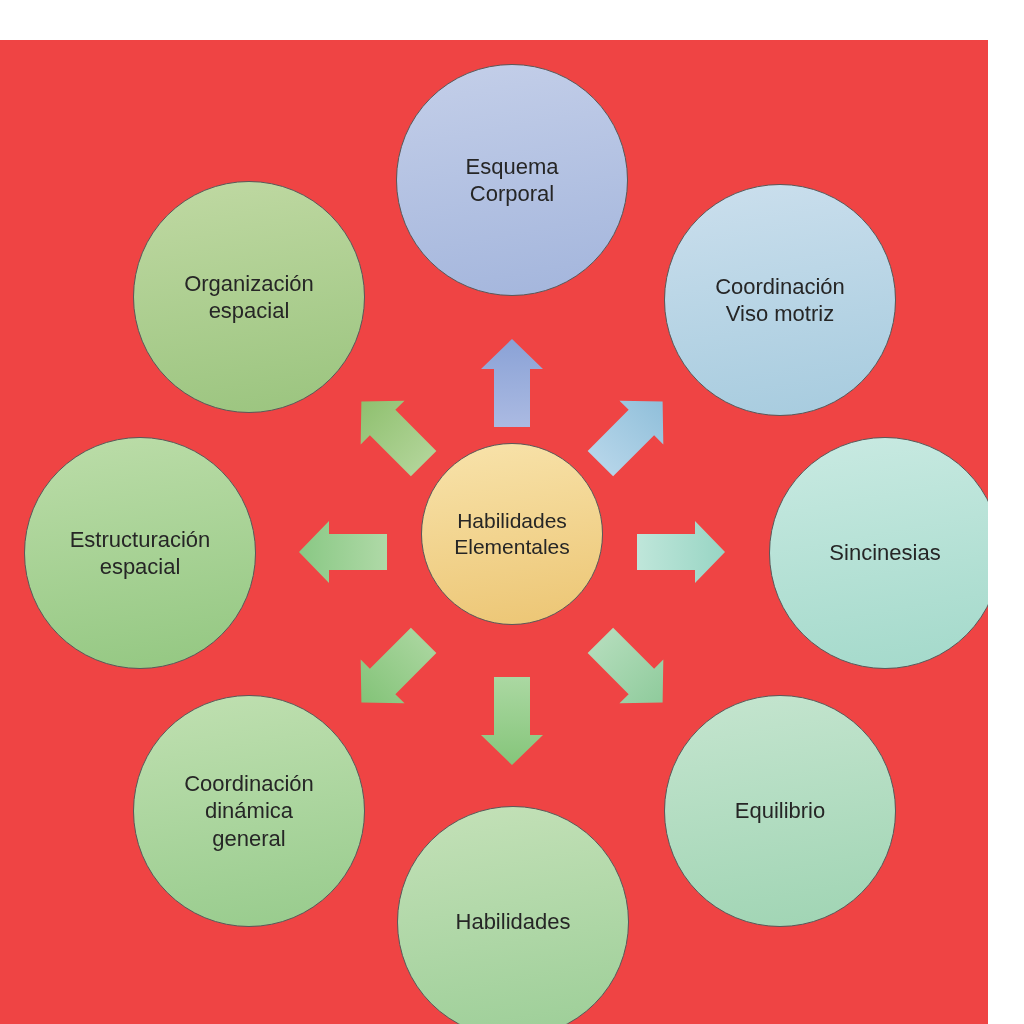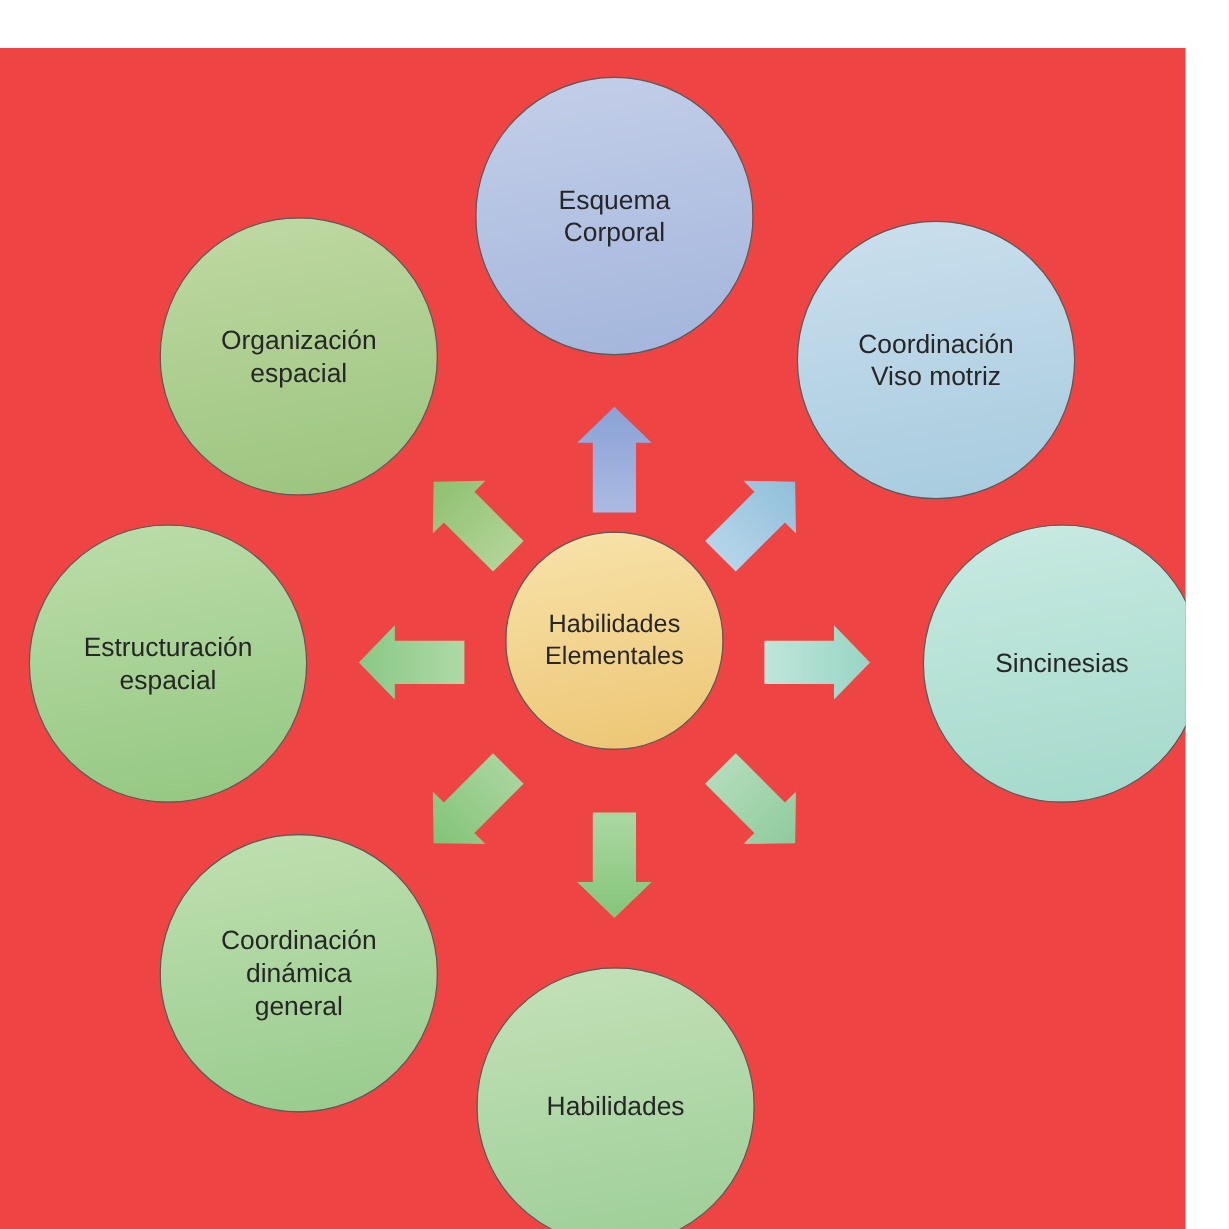--- a/index.html
+++ b/index.html
@@ -116,20 +116,21 @@
     <g transform="translate(392.5,392.5) rotate(-135)">
       <polygon fill="url(#ag-upleft)" points="-44,-18 14,-18 14,-31 44,0 14,31 14,18 -44,18"></polygon>
     </g>
   </svg>
 
   <div class="node n-top">Esquema
 Corporal</div>
   <div class="node n-top-right">Coordinación
 Viso motriz</div>
   <div class="node n-right">Sincinesias</div>
+  <div class="node n-bottom-right">Equilibrio</div>
   <div class="node n-bottom">Habilidades</div>
   <div class="node n-bottom-left">Coordinación
 dinámica
 general</div>
   <div class="node n-left">Estructuración
 espacial</div>
   <div class="node n-top-left">Organización
 espacial</div>
 
   <div class="node center-node">Habilidades

